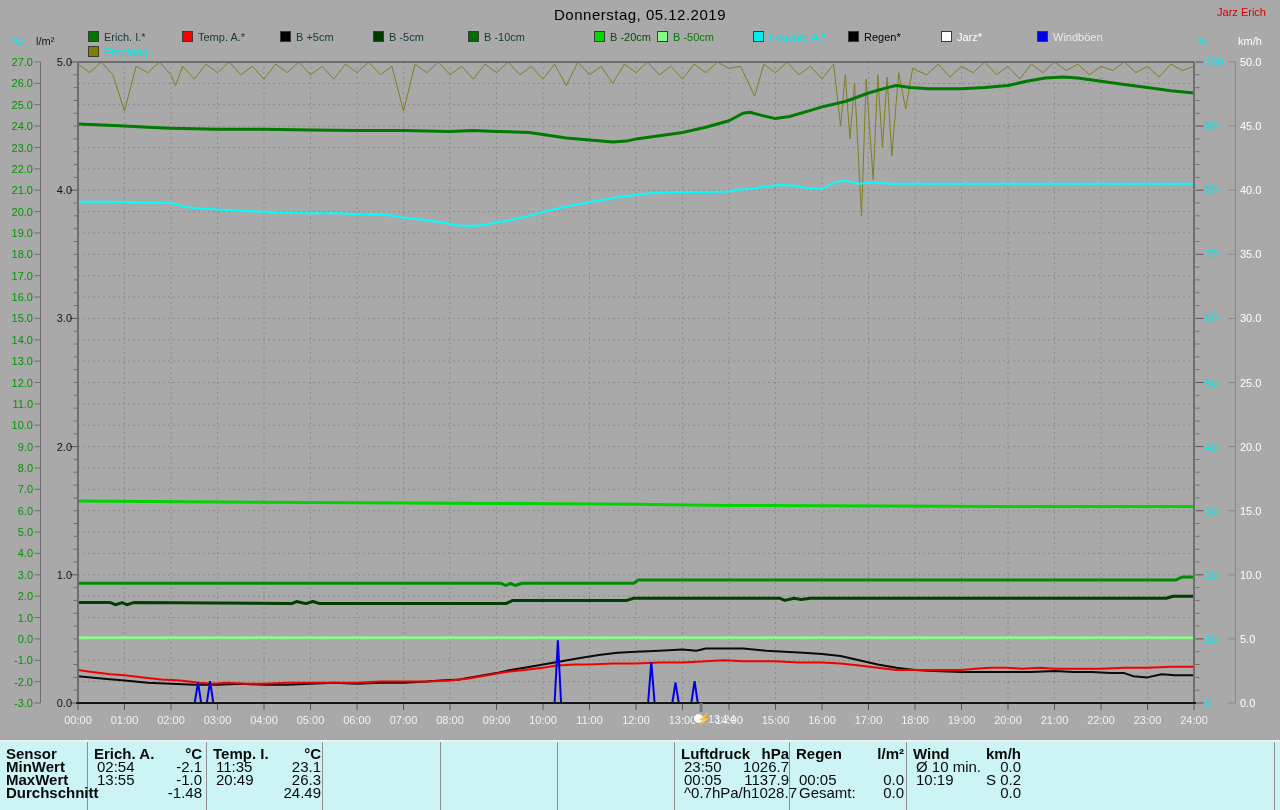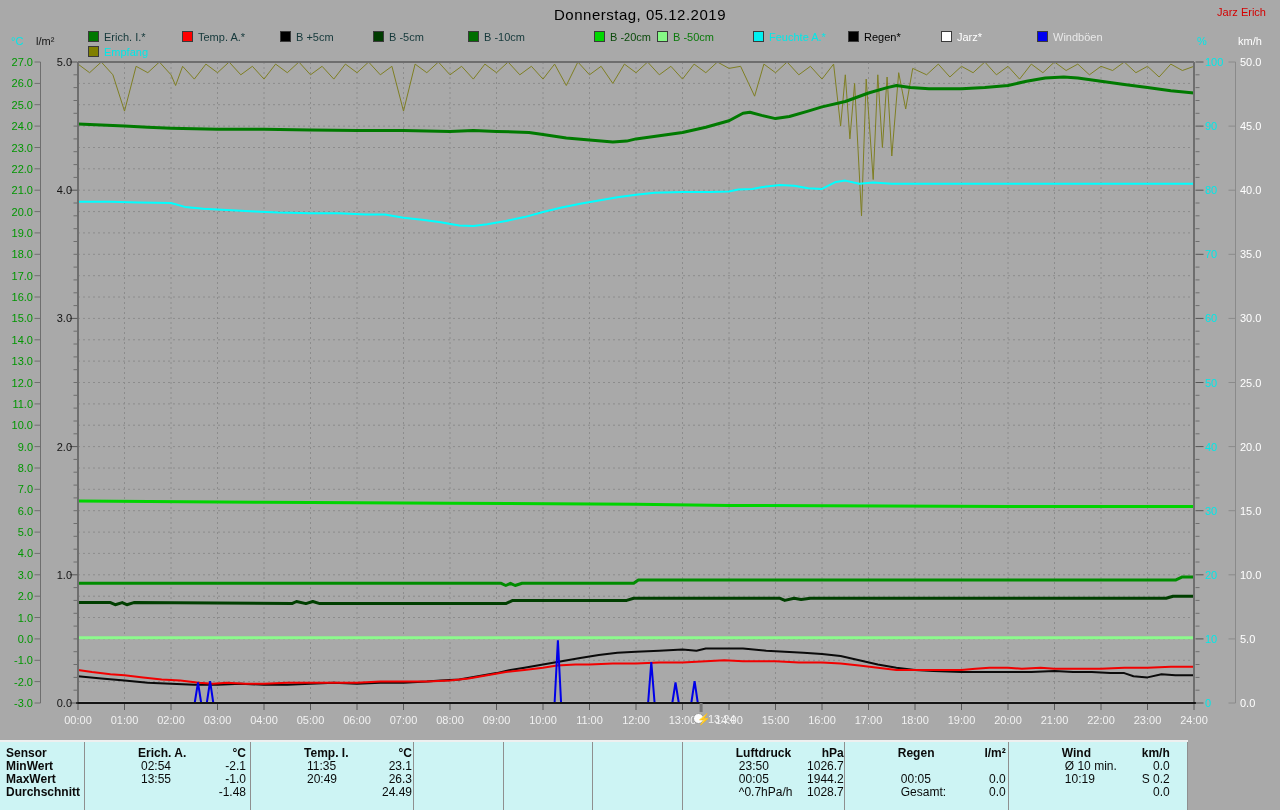--- a/index.html
+++ b/index.html
@@ -12,22 +12,22 @@
                font-size:11px;white-space:nowrap;}
   .sw{width:11px;height:11px;margin-right:5px;border:1px solid #3a3a3a;box-sizing:border-box;flex:0 0 11px;}
   .unit{position:absolute;font-size:11px;}
   #plot{position:absolute;top:0;left:0;}
   .marker{position:absolute;top:712px;left:693px;display:flex;align-items:center;
           color:#f0f0f0;font-size:11px;}
   .mk-ic{position:relative;width:15px;height:14px;display:inline-block;}
   .mk-dot{position:absolute;left:0;top:1px;width:9px;height:9px;background:#fdfdfd;
           border:1px solid #9a9a9a;border-radius:50%;}
   .mk-bolt{position:absolute;left:4px;top:1px;color:#e8c000;font-size:11px;line-height:12px;}
-  .tbl{position:absolute;top:740px;left:0;width:1188px;height:70px;background:#cdf4f4;
-       border-top:2px solid #efefef;display:flex;box-sizing:border-box;font-size:12px;color:#0a0a0a;gap:47px;}
+  .tbl{position:absolute;top:740px;left:0;width:1280px;height:70px;background:#cdf4f4;
+       border-top:2px solid #efefef;display:flex;box-sizing:border-box;font-size:15px;color:#0a0a0a;}
   .tcol{box-sizing:border-box;border-right:1px solid #8f8f8f;padding-top:5px;}
   .trow{height:13px;line-height:13px;display:flex;justify-content:space-between;
         box-sizing:border-box;padding:0 4px 0 9px;white-space:nowrap;}
   .trow.hdr{font-weight:bold;padding-left:6px;}
   .rowlabels .trow{font-weight:bold;justify-content:flex-start;padding-left:6px;}
   .inner{width:118px;}
 </style>
 </head>
 <body>
 
@@ -485,21 +485,21 @@
           <div class="trow hdr">
             <span>Luftdruck</span>
             <span>hPa</span>
           </div>
           <div class="trow">
             <span>23:50</span>
             <span>1026.7</span>
           </div>
           <div class="trow">
             <span>00:05</span>
-            <span>1944.2</span>
+            <span>1137.9</span>
           </div>
           <div class="trow">
             <span>^0.7hPa/h</span>
             <span>1028.7</span>
           </div>
         </div>
       </div>
       <div class="tcol" style="width: 117px;">
         <div class="inner">
           <div class="trow hdr">

